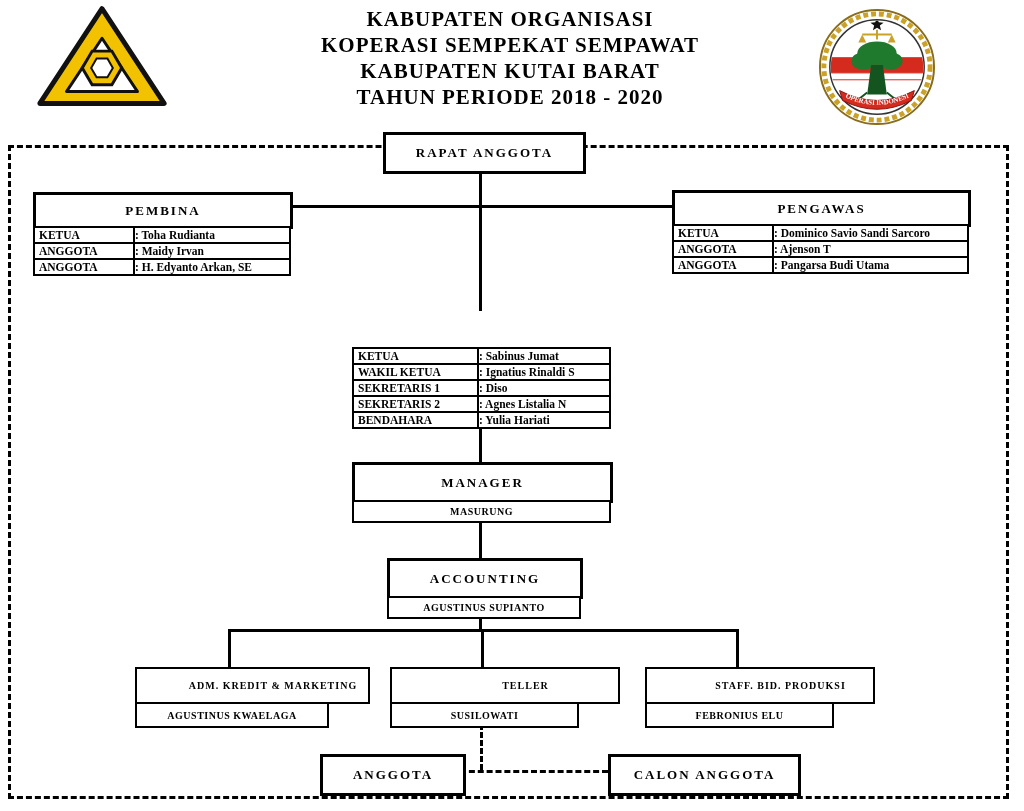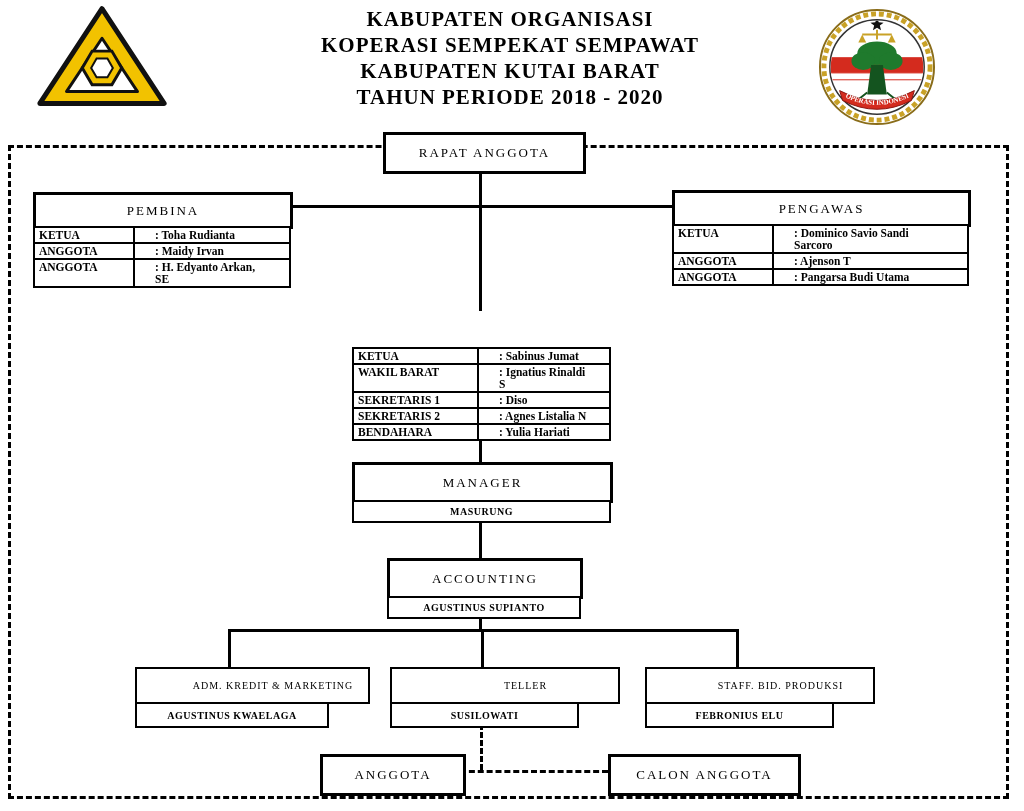--- a/index.html
+++ b/index.html
@@ -7,31 +7,31 @@
         font-family:"Liberation Serif","DejaVu Serif",serif;color:#000;}
   
   .title{position:absolute;left:230px;top:6px;width:560px;text-align:center;
          font-weight:bold;font-size:21px;line-height:26px;letter-spacing:1px;}
   .logo{position:absolute;}
   
   .outer-border{position:absolute;left:8px;top:145px;width:995px;height:648px;
                 border:3px dashed #000;z-index:0;}
   .hdr-box{position:absolute;border:3px solid #000;background:#fff;z-index:2;
            display:flex;align-items:center;justify-content:center;
-           font-weight:normal;font-size:13px;letter-spacing:2px;text-align:right;}
+           font-weight:bold;font-size:13px;letter-spacing:2px;text-align:right;}
   .hdr-sm{font-size:10px;letter-spacing:1px;border-width:2px;padding-left:41px;}
   .name-box{position:absolute;border:2px solid #000;background:#fff;z-index:2;
             display:flex;align-items:center;justify-content:center;
             font-weight:bold;font-size:10px;letter-spacing:.5px;text-align:center;}
   .tbl{position:absolute;border:2px solid #000;background:#fff;z-index:2;}
   .trow{display:flex;}
   .trow + .trow{border-top:2px solid #000;}
   .tlabel{border-right:2px solid #000;padding:1px 4px;font-weight:bold;
           font-size:11.5px;line-height:12px;box-sizing:border-box;}
-  .tvalue{flex:1;padding:1px 20px;font-weight:bold;font-size:11.5px;line-height:12px;}
+  .tvalue{flex:1;padding:1px 0;font-weight:bold;font-size:11.5px;line-height:12px;}
   .lab100 .tlabel{width:100px;}
   .lab125 .tlabel{width:125px;}
   .line{position:absolute;background:#000;z-index:1;}
   .dash-v{position:absolute;border-left:3px dashed #000;z-index:1;}
   .dash-h{position:absolute;border-top:3px dashed #000;z-index:1;}
 </style>
 </head>
 <body>
 
 <div id="page">
@@ -132,21 +132,21 @@
       <div class="tvalue">: Pangarsa Budi Utama</div>
     </div>
   </div>
 
   <div class="tbl lab125" style="left:352px;top:347px;width:255px;">
     <div class="trow">
       <div class="tlabel">KETUA</div>
       <div class="tvalue">: Sabinus Jumat</div>
     </div>
     <div class="trow">
-      <div class="tlabel">WAKIL BARAT</div>
+      <div class="tlabel">WAKIL KETUA</div>
       <div class="tvalue">: Ignatius Rinaldi S</div>
     </div>
     <div class="trow">
       <div class="tlabel">SEKRETARIS 1</div>
       <div class="tvalue">: Diso</div>
     </div>
     <div class="trow">
       <div class="tlabel">SEKRETARIS 2</div>
       <div class="tvalue">: Agnes Listalia N</div>
     </div>

